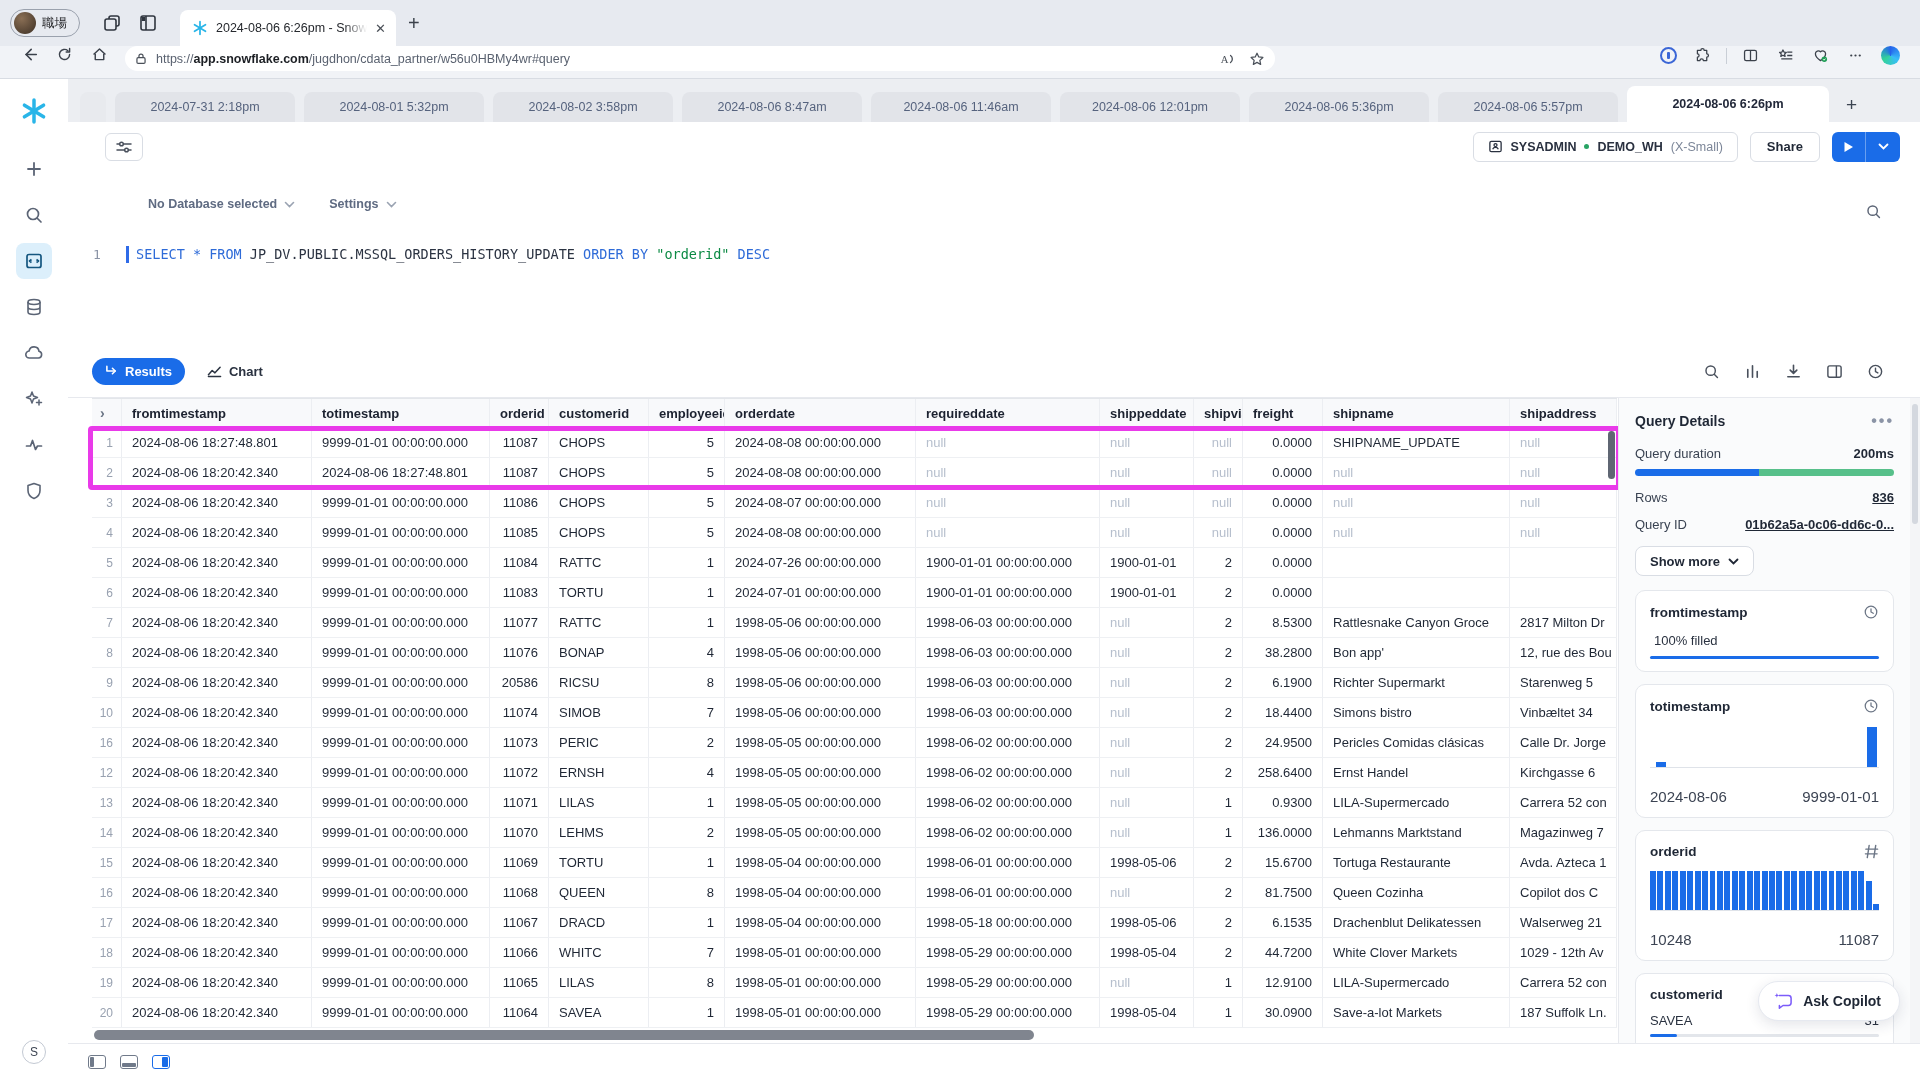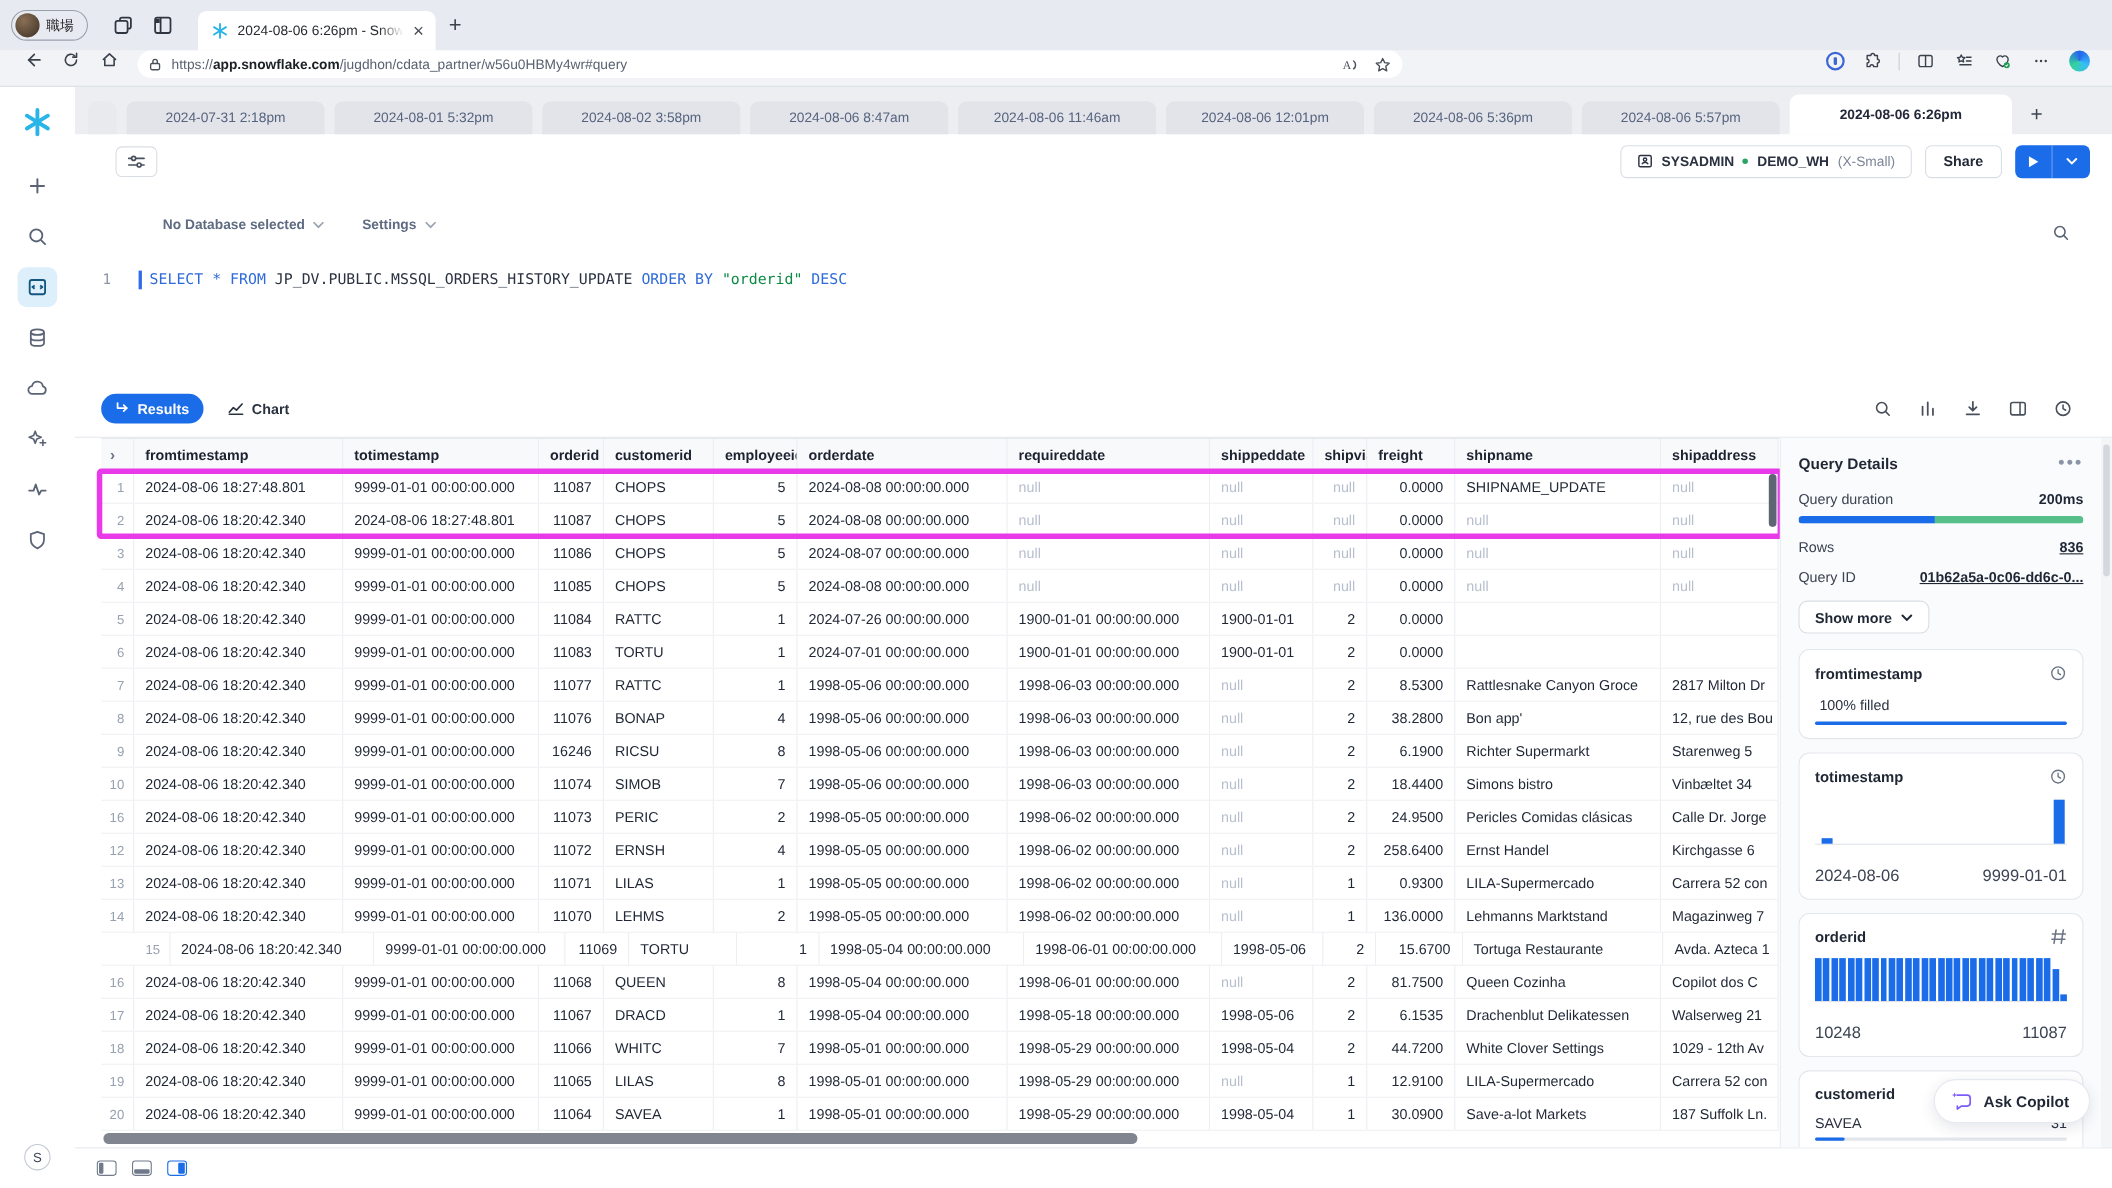--- a/index.html
+++ b/index.html
@@ -561,21 +561,21 @@
               <div class="t-cell null" style="width: 94px;">null</div>
               <div class="t-cell num" style="width: 49px;">2</div>
               <div class="t-cell num" style="width: 80px;">38.2800</div>
               <div class="t-cell" style="width: 187px;">Bon app'</div>
               <div class="t-cell" style="width: 107px;">12, rue des Bou</div>
             </div>
             <div class="t-row">
               <div class="t-cell rn" style="width: 30px;">9</div>
               <div class="t-cell" style="width: 190px;">2024-08-06 18:20:42.340</div>
               <div class="t-cell" style="width: 178px;">9999-01-01 00:00:00.000</div>
-              <div class="t-cell num" style="width: 59px;">16246</div>
+              <div class="t-cell num" style="width: 59px;">20586</div>
               <div class="t-cell" style="width: 100px;">RICSU</div>
               <div class="t-cell num" style="width: 76px;">8</div>
               <div class="t-cell" style="width: 191px;">1998-05-06 00:00:00.000</div>
               <div class="t-cell" style="width: 184px;">1998-06-03 00:00:00.000</div>
               <div class="t-cell null" style="width: 94px;">null</div>
               <div class="t-cell num" style="width: 49px;">2</div>
               <div class="t-cell num" style="width: 80px;">6.1900</div>
               <div class="t-cell" style="width: 187px;">Richter Supermarkt</div>
               <div class="t-cell" style="width: 107px;">Starenweg 5</div>
             </div>
@@ -648,21 +648,21 @@
               <div class="t-cell num" style="width: 76px;">2</div>
               <div class="t-cell" style="width: 191px;">1998-05-05 00:00:00.000</div>
               <div class="t-cell" style="width: 184px;">1998-06-02 00:00:00.000</div>
               <div class="t-cell null" style="width: 94px;">null</div>
               <div class="t-cell num" style="width: 49px;">1</div>
               <div class="t-cell num" style="width: 80px;">136.0000</div>
               <div class="t-cell" style="width: 187px;">Lehmanns Marktstand</div>
               <div class="t-cell" style="width: 107px;">Magazinweg 7</div>
             </div>
             <div class="t-row">
-              <div class="t-cell rn" style="width: 30px; margin-left: 33px;">15</div>
+              <div class="t-cell rn" style="width: 30px;">15</div>
               <div class="t-cell" style="width: 190px;">2024-08-06 18:20:42.340</div>
               <div class="t-cell" style="width: 178px;">9999-01-01 00:00:00.000</div>
               <div class="t-cell num" style="width: 59px;">11069</div>
               <div class="t-cell" style="width: 100px;">TORTU</div>
               <div class="t-cell num" style="width: 76px;">1</div>
               <div class="t-cell" style="width: 191px;">1998-05-04 00:00:00.000</div>
               <div class="t-cell" style="width: 184px;">1998-06-01 00:00:00.000</div>
               <div class="t-cell" style="width: 94px;">1998-05-06</div>
               <div class="t-cell num" style="width: 49px;">2</div>
               <div class="t-cell num" style="width: 80px;">15.6700</div>
@@ -704,21 +704,21 @@
               <div class="t-cell" style="width: 190px;">2024-08-06 18:20:42.340</div>
               <div class="t-cell" style="width: 178px;">9999-01-01 00:00:00.000</div>
               <div class="t-cell num" style="width: 59px;">11066</div>
               <div class="t-cell" style="width: 100px;">WHITC</div>
               <div class="t-cell num" style="width: 76px;">7</div>
               <div class="t-cell" style="width: 191px;">1998-05-01 00:00:00.000</div>
               <div class="t-cell" style="width: 184px;">1998-05-29 00:00:00.000</div>
               <div class="t-cell" style="width: 94px;">1998-05-04</div>
               <div class="t-cell num" style="width: 49px;">2</div>
               <div class="t-cell num" style="width: 80px;">44.7200</div>
-              <div class="t-cell" style="width: 187px;">White Clover Settings</div>
+              <div class="t-cell" style="width: 187px;">White Clover Markets</div>
               <div class="t-cell" style="width: 107px;">1029 - 12th Av</div>
             </div>
             <div class="t-row">
               <div class="t-cell rn" style="width: 30px;">19</div>
               <div class="t-cell" style="width: 190px;">2024-08-06 18:20:42.340</div>
               <div class="t-cell" style="width: 178px;">9999-01-01 00:00:00.000</div>
               <div class="t-cell num" style="width: 59px;">11065</div>
               <div class="t-cell" style="width: 100px;">LILAS</div>
               <div class="t-cell num" style="width: 76px;">8</div>
               <div class="t-cell" style="width: 191px;">1998-05-01 00:00:00.000</div>

